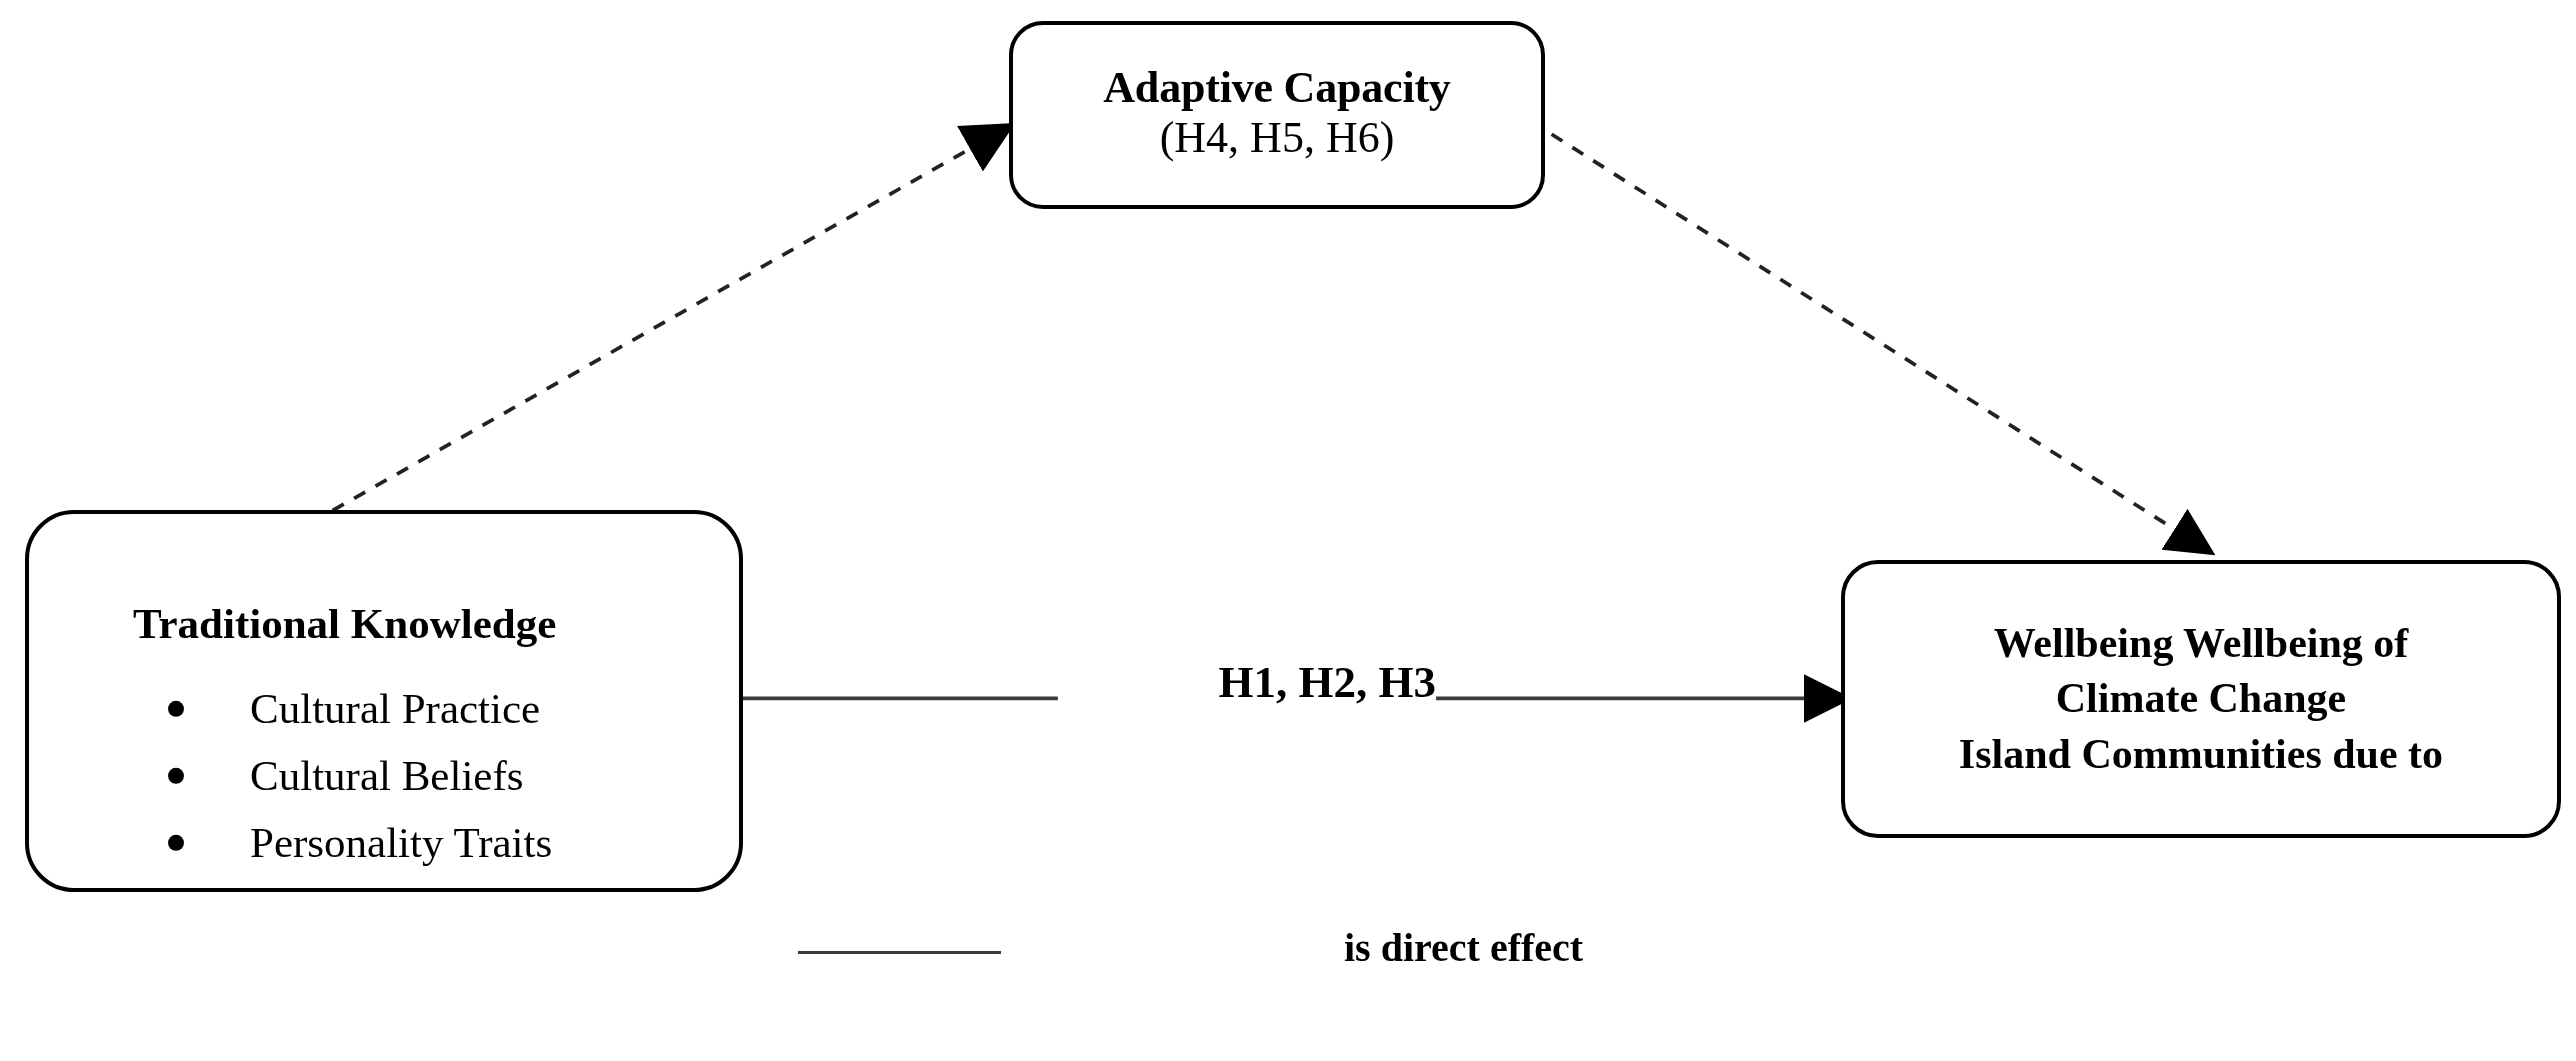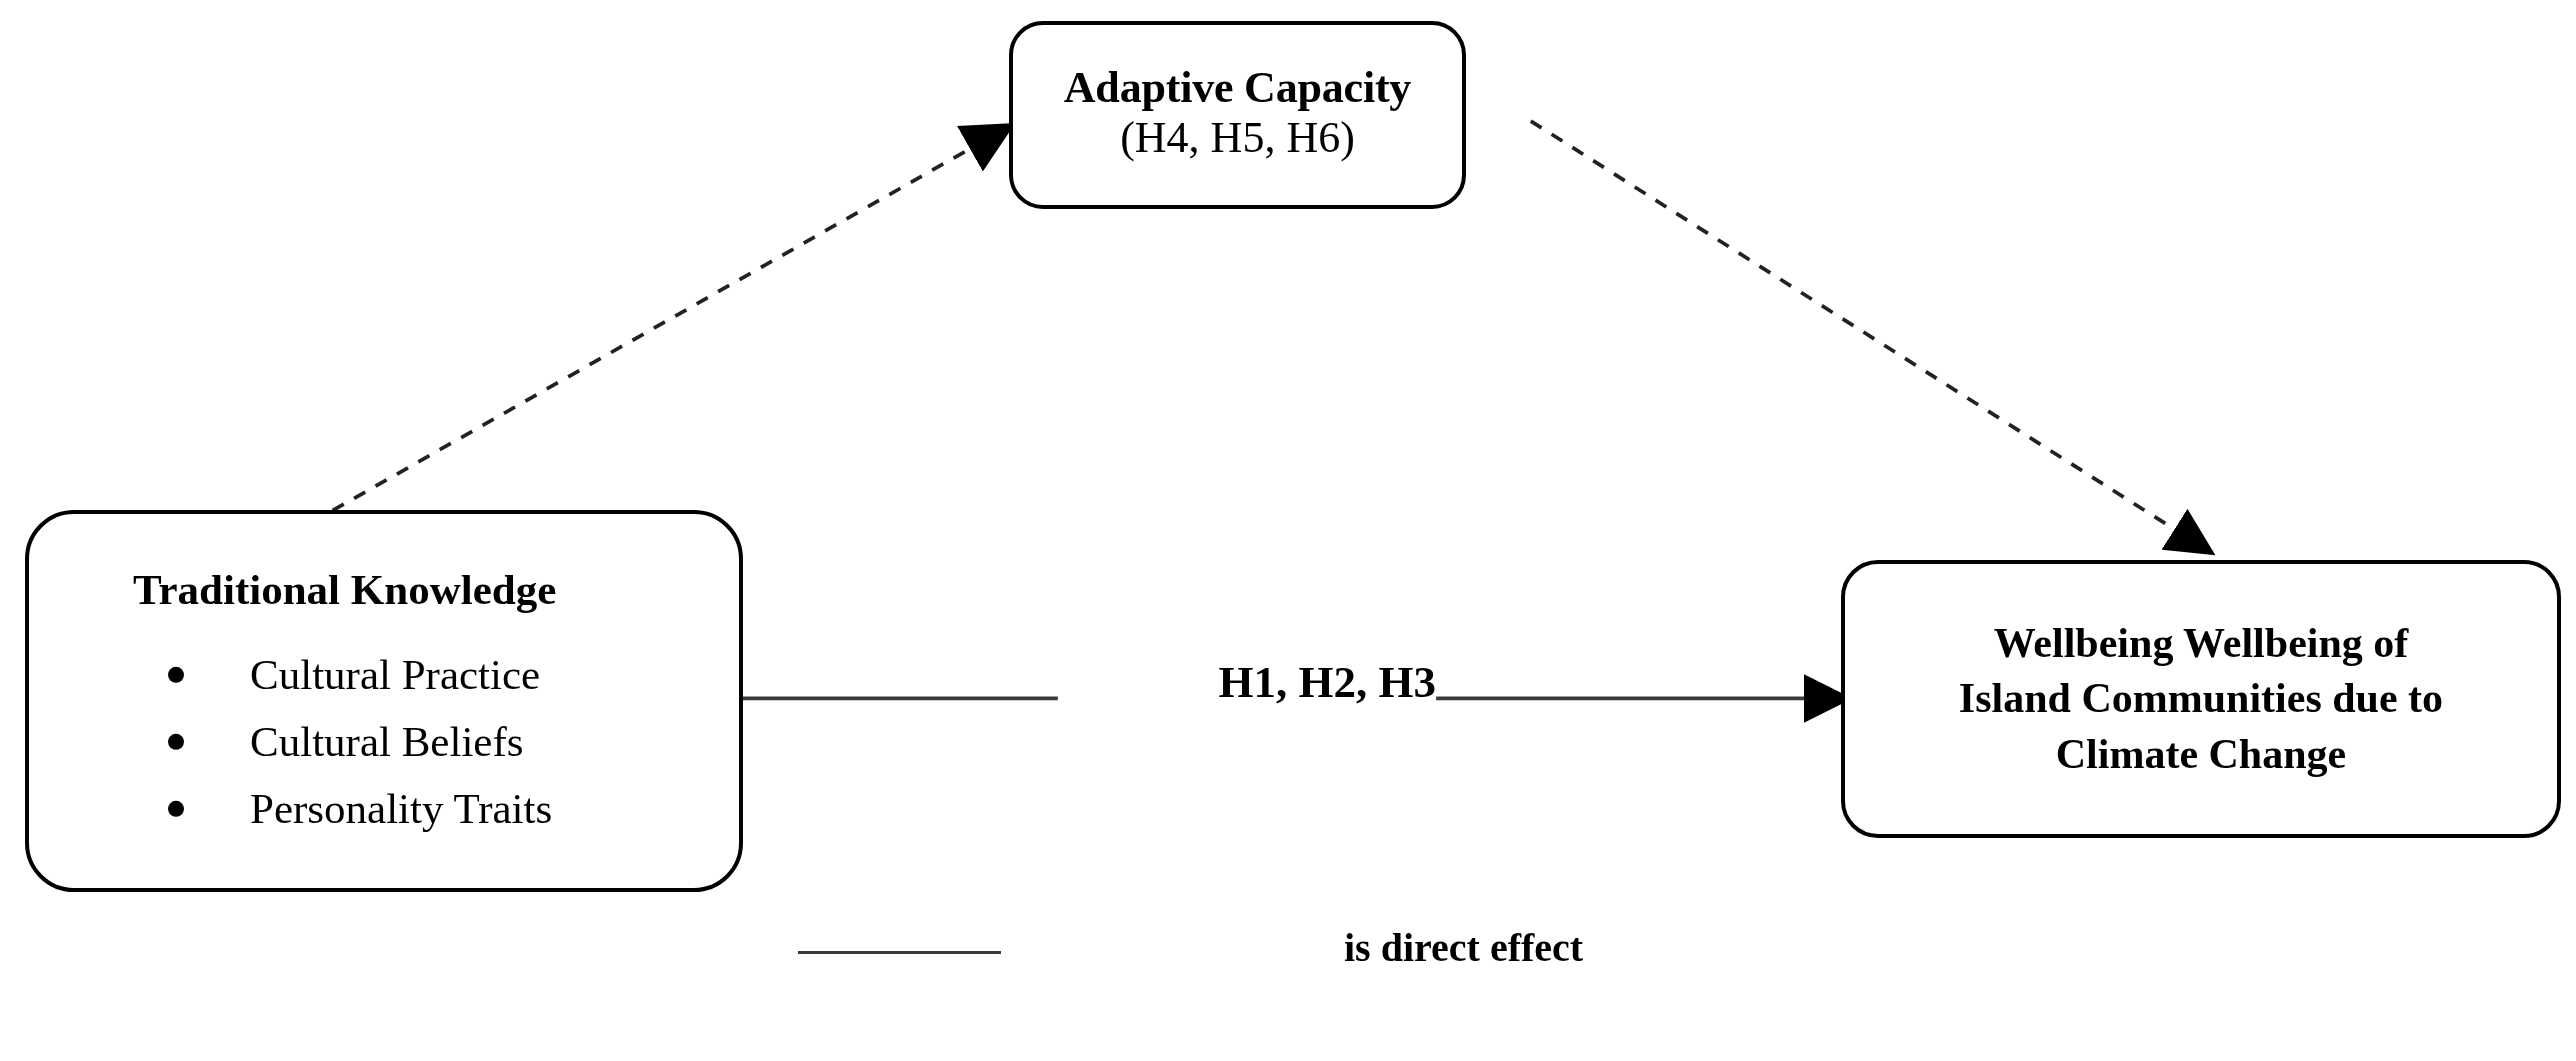--- a/index.html
+++ b/index.html
@@ -34,21 +34,21 @@
     display: flex;
     flex-direction: column;
     justify-content: center;
     z-index: 2;
   }
 
   
   #box-adaptive-capacity {
     left: 1009px;
     top: 21px;
-    width: 457px;
+    width: 536px;
     height: 188px;
     align-items: center;
     border-radius: 34px;
   }
   #box-adaptive-capacity .line-bold {
     font-weight: bold;
     font-size: 44px;
     line-height: 1.04;
     letter-spacing: -0.2px;
     text-align: center;
@@ -60,21 +60,21 @@
     text-align: left;
   }
 
   
   #box-traditional-knowledge {
     left: 25px;
     top: 510px;
     width: 718px;
     height: 382px;
     padding: 0 0 0 0;
-    justify-content: flex-start;
+    justify-content: flex-end;
     border-radius: 49px;
   }
   #tk-heading {
     font-weight: bold;
     font-size: 43px;
     line-height: 1;
     margin-top: 54px;
     margin-left: 104px;
   }
   #tk-list {
@@ -215,22 +215,22 @@
       </li>
       <li>
         <span class="bullet-dot"></span>
         <span>Personality Traits</span>
       </li>
     </ul>
   </div>
 
   <div class="node-box" id="box-economic-wellbeing">
     <div class="ew-line">Wellbeing Wellbeing of</div>
+    <div class="ew-line">Climate Change</div>
     <div class="ew-line">Island Communities due to</div>
-    <div class="ew-line">Climate Change</div>
   </div>
 
   <div id="path-label-direct">H1, H2, H3</div>
 
   <div id="legend">
     <div class="legend-row">
       <div class="legend-swatch solid"></div>
       <div class="legend-text">is direct effect</div>
     </div>
   </div>

